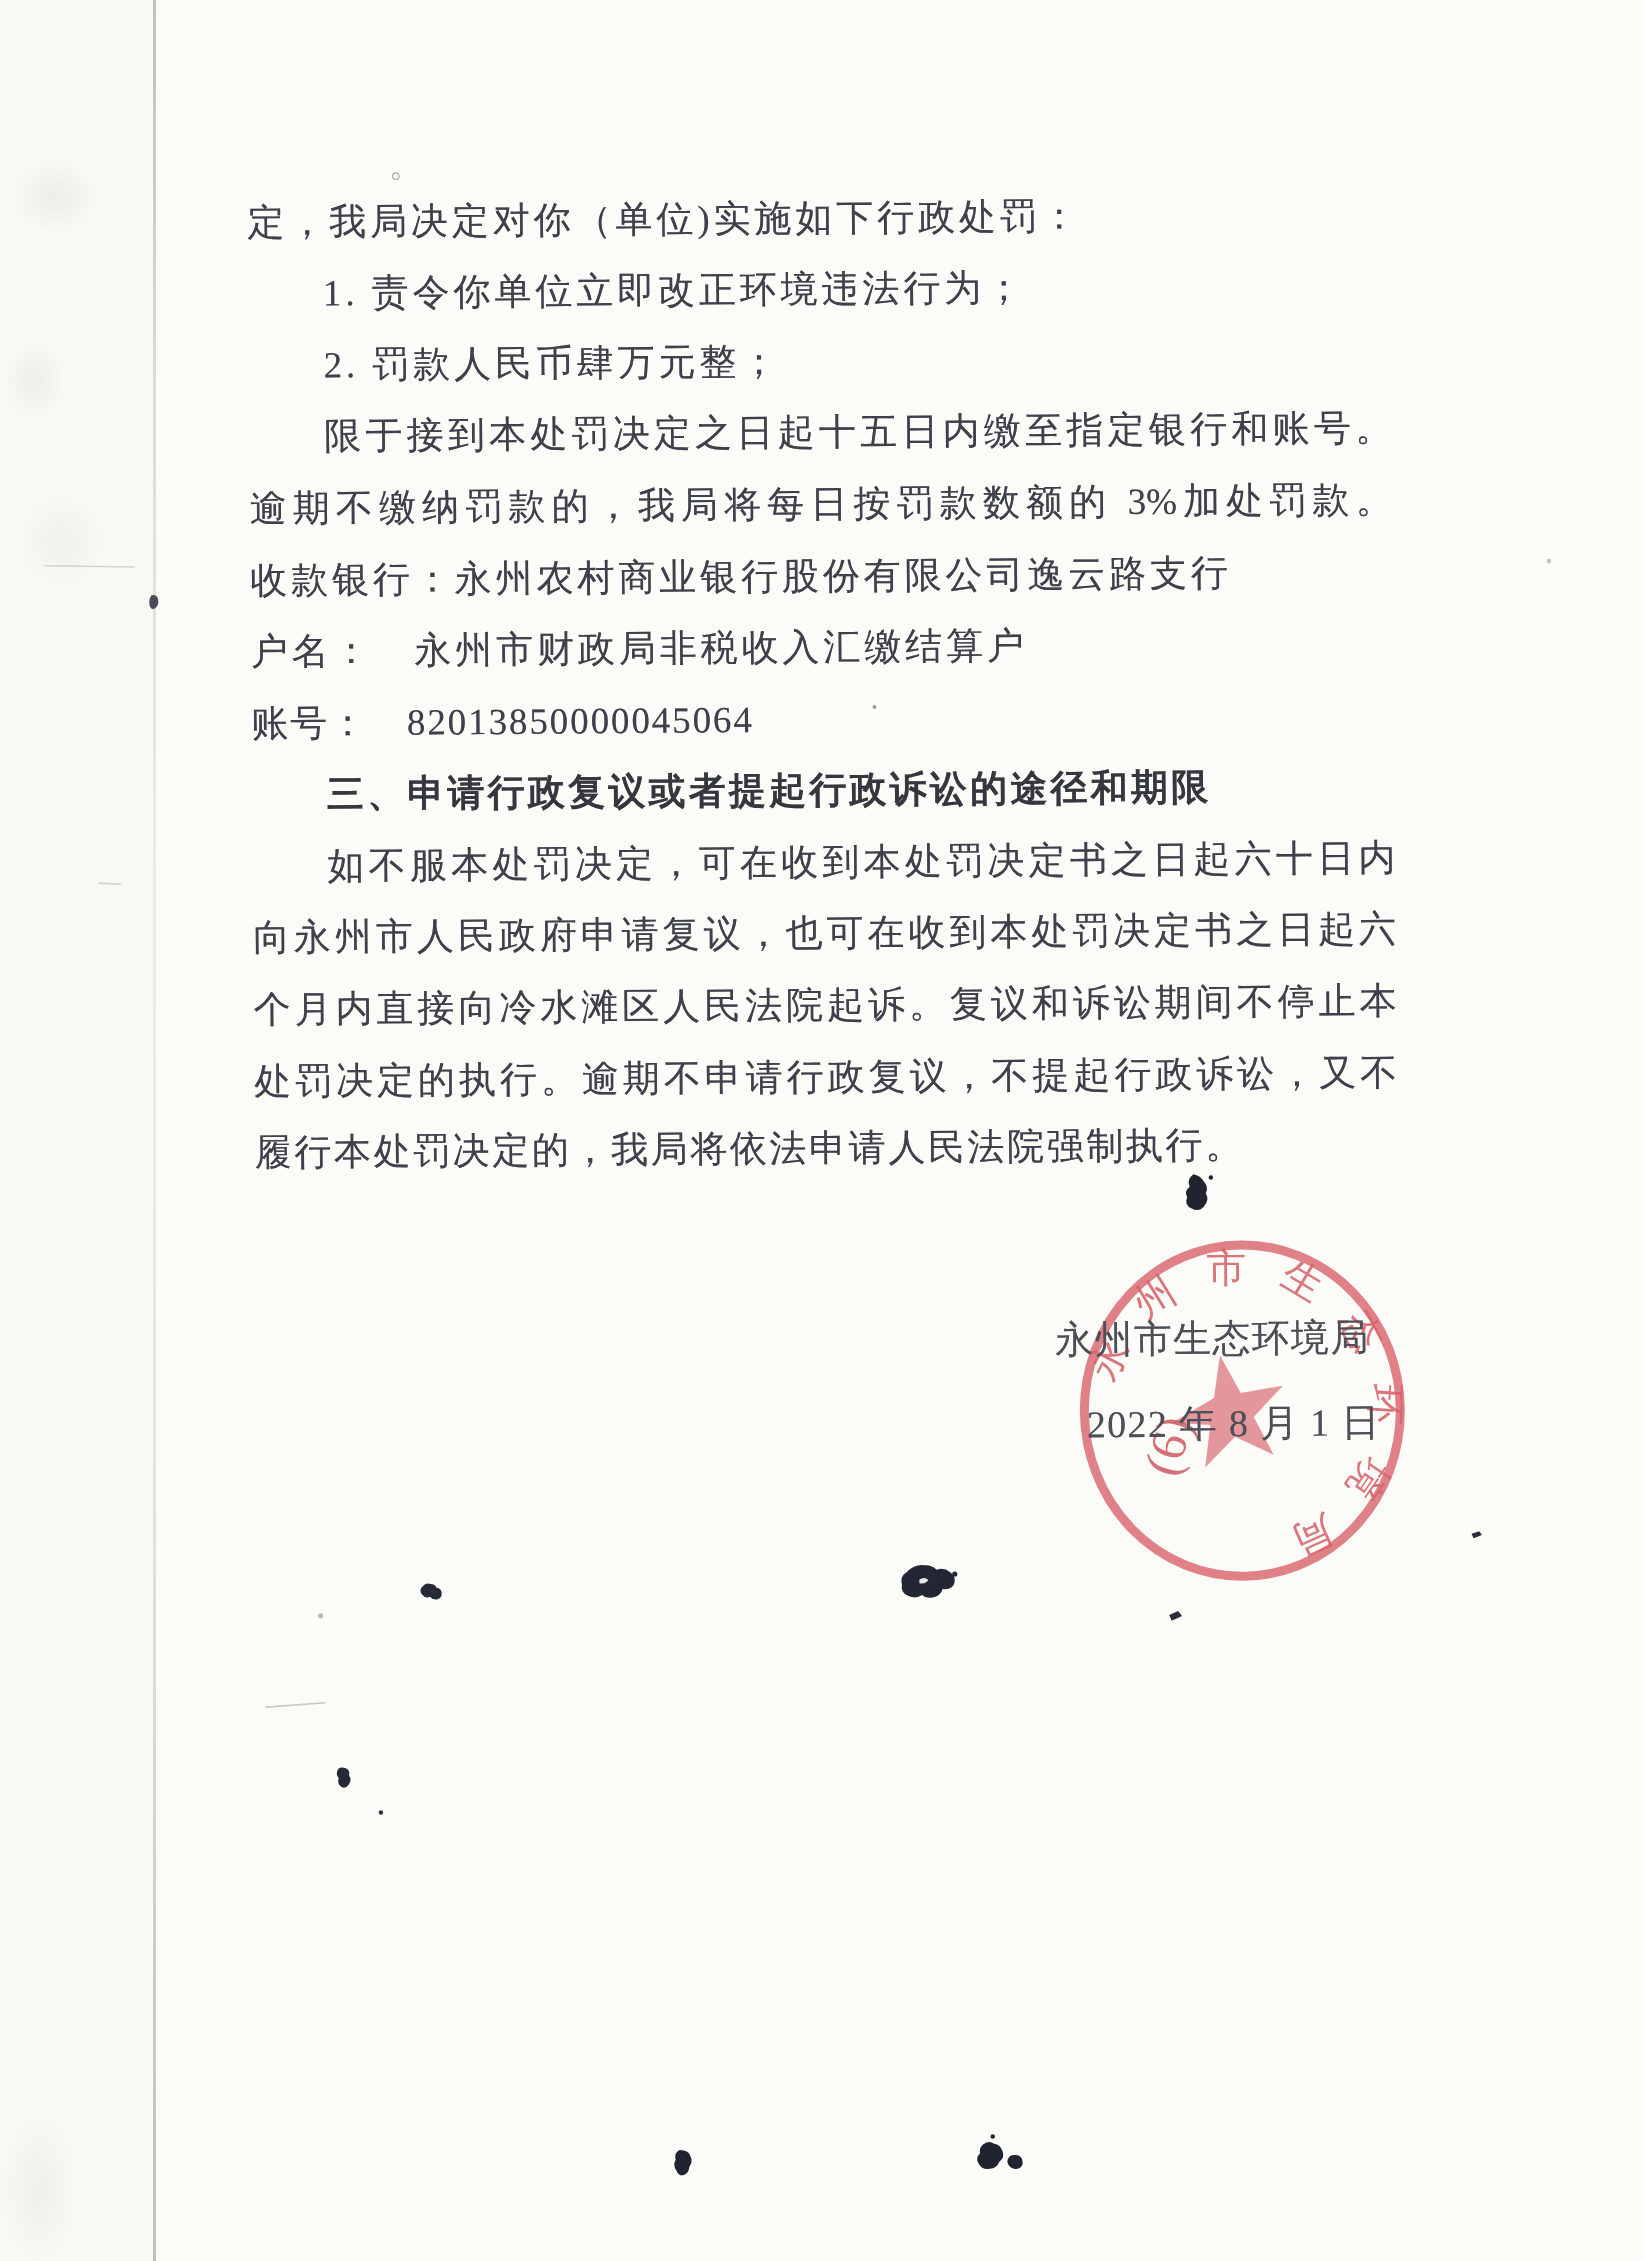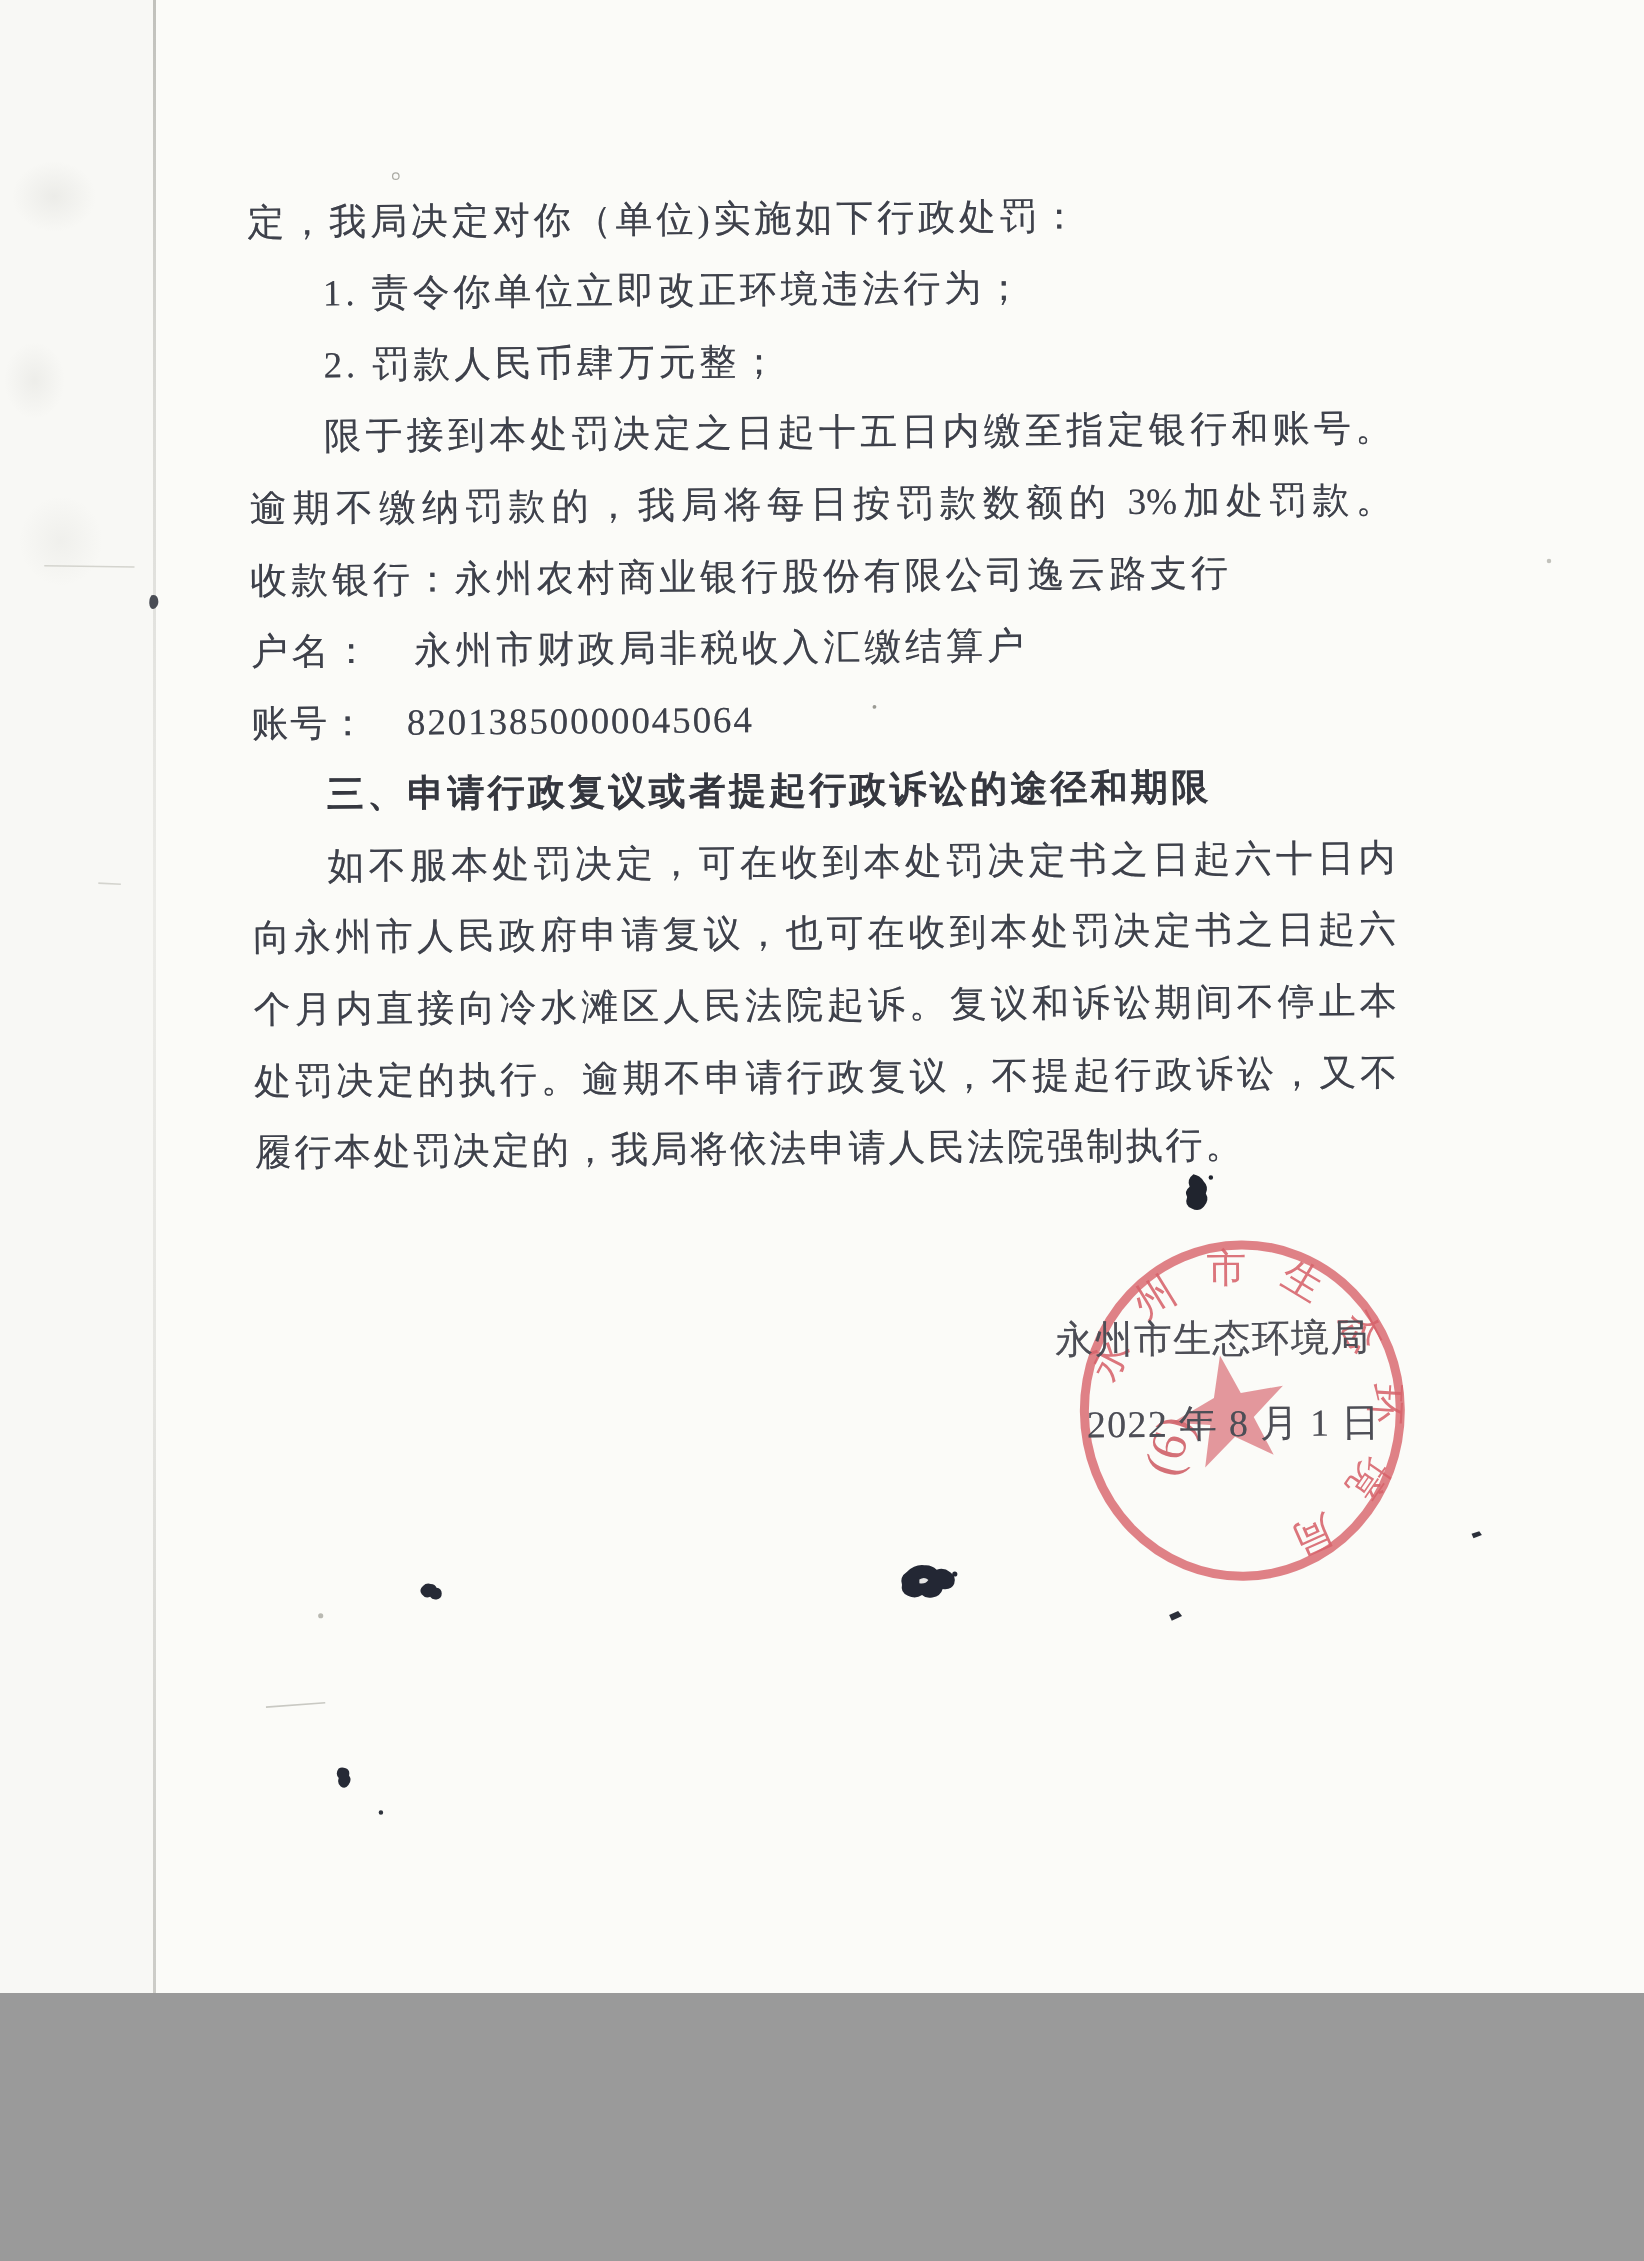--- a/index.html
+++ b/index.html
@@ -1,18 +1,18 @@
 <!DOCTYPE html>
 <html style="font-size:10.3px"><head>
 <meta charset="utf-8">
 <style>
   html,body{margin:0;padding:0;background:#9a9a9a;}
   .page{
     position:relative;
-    width:1644px;height:1993px;
+    width:1644px;height:2261px;
     background:#fbfbf8;
     overflow:hidden;
     font-family:"Liberation Serif","DejaVu Serif",serif;
   }
   
   .edge-strip{
     position:absolute;left:0;top:0;width:153px;height:2261px;
     background:rgba(125,125,118,0.025);
   }
   .edge-line{

